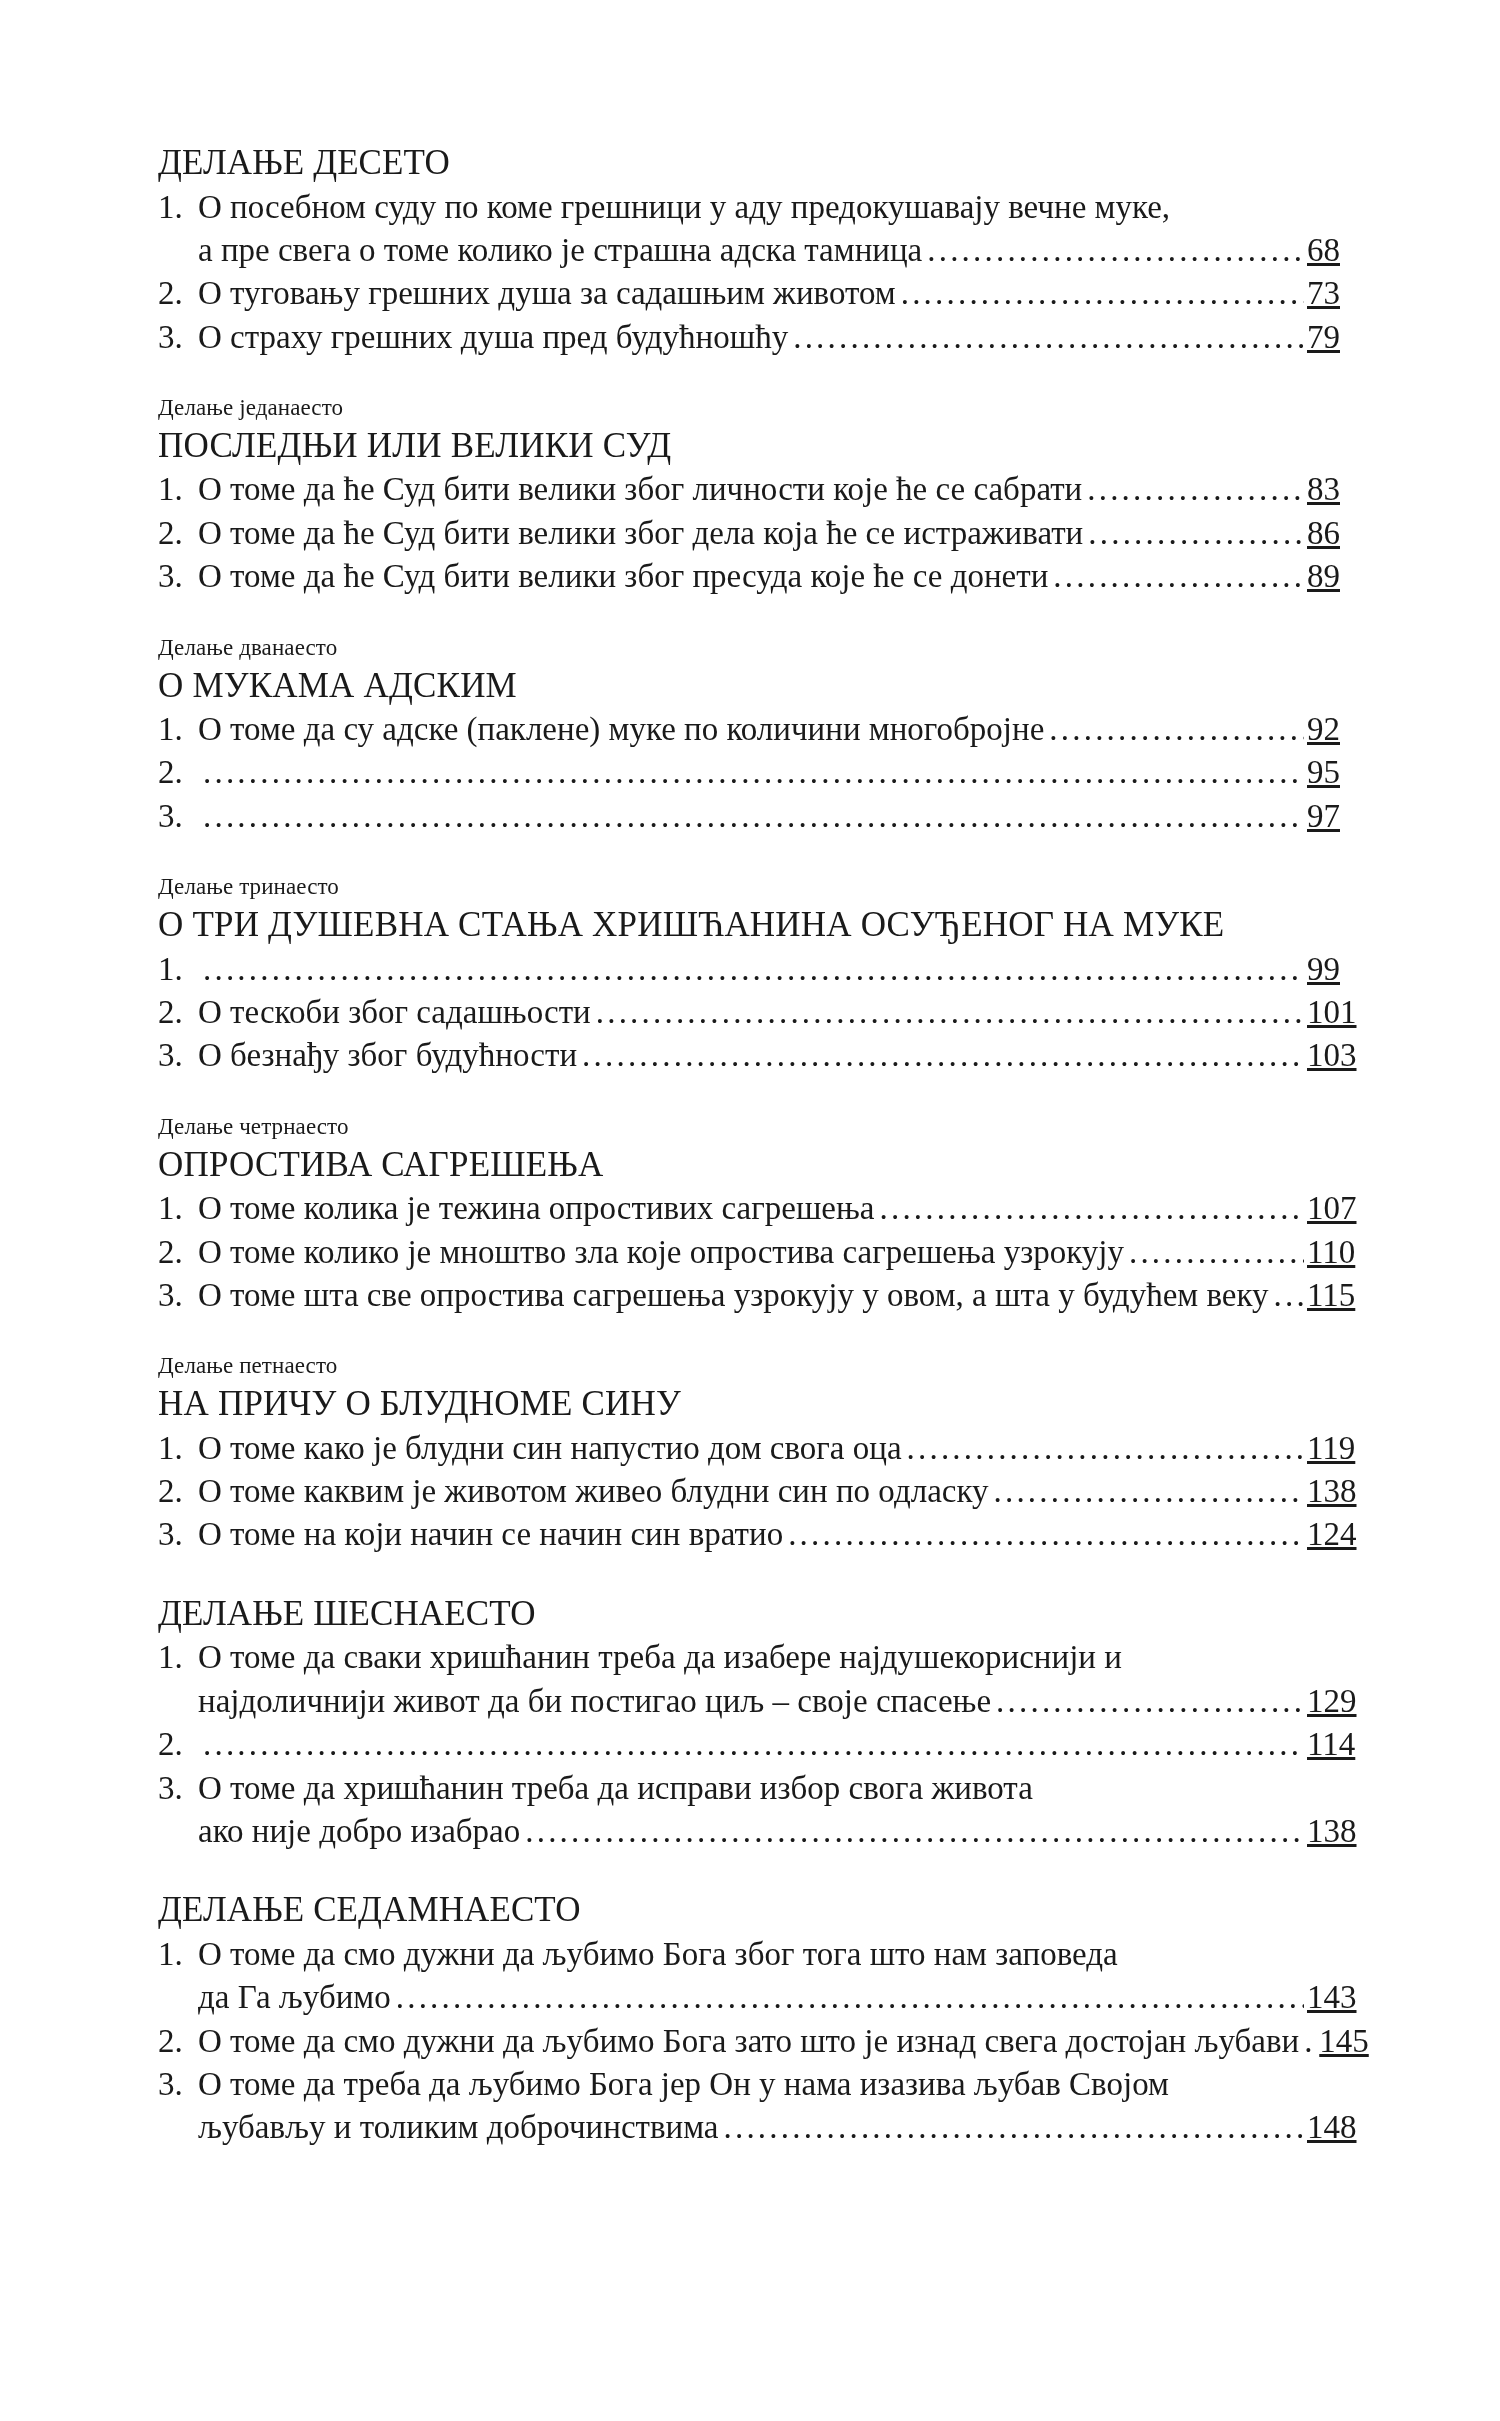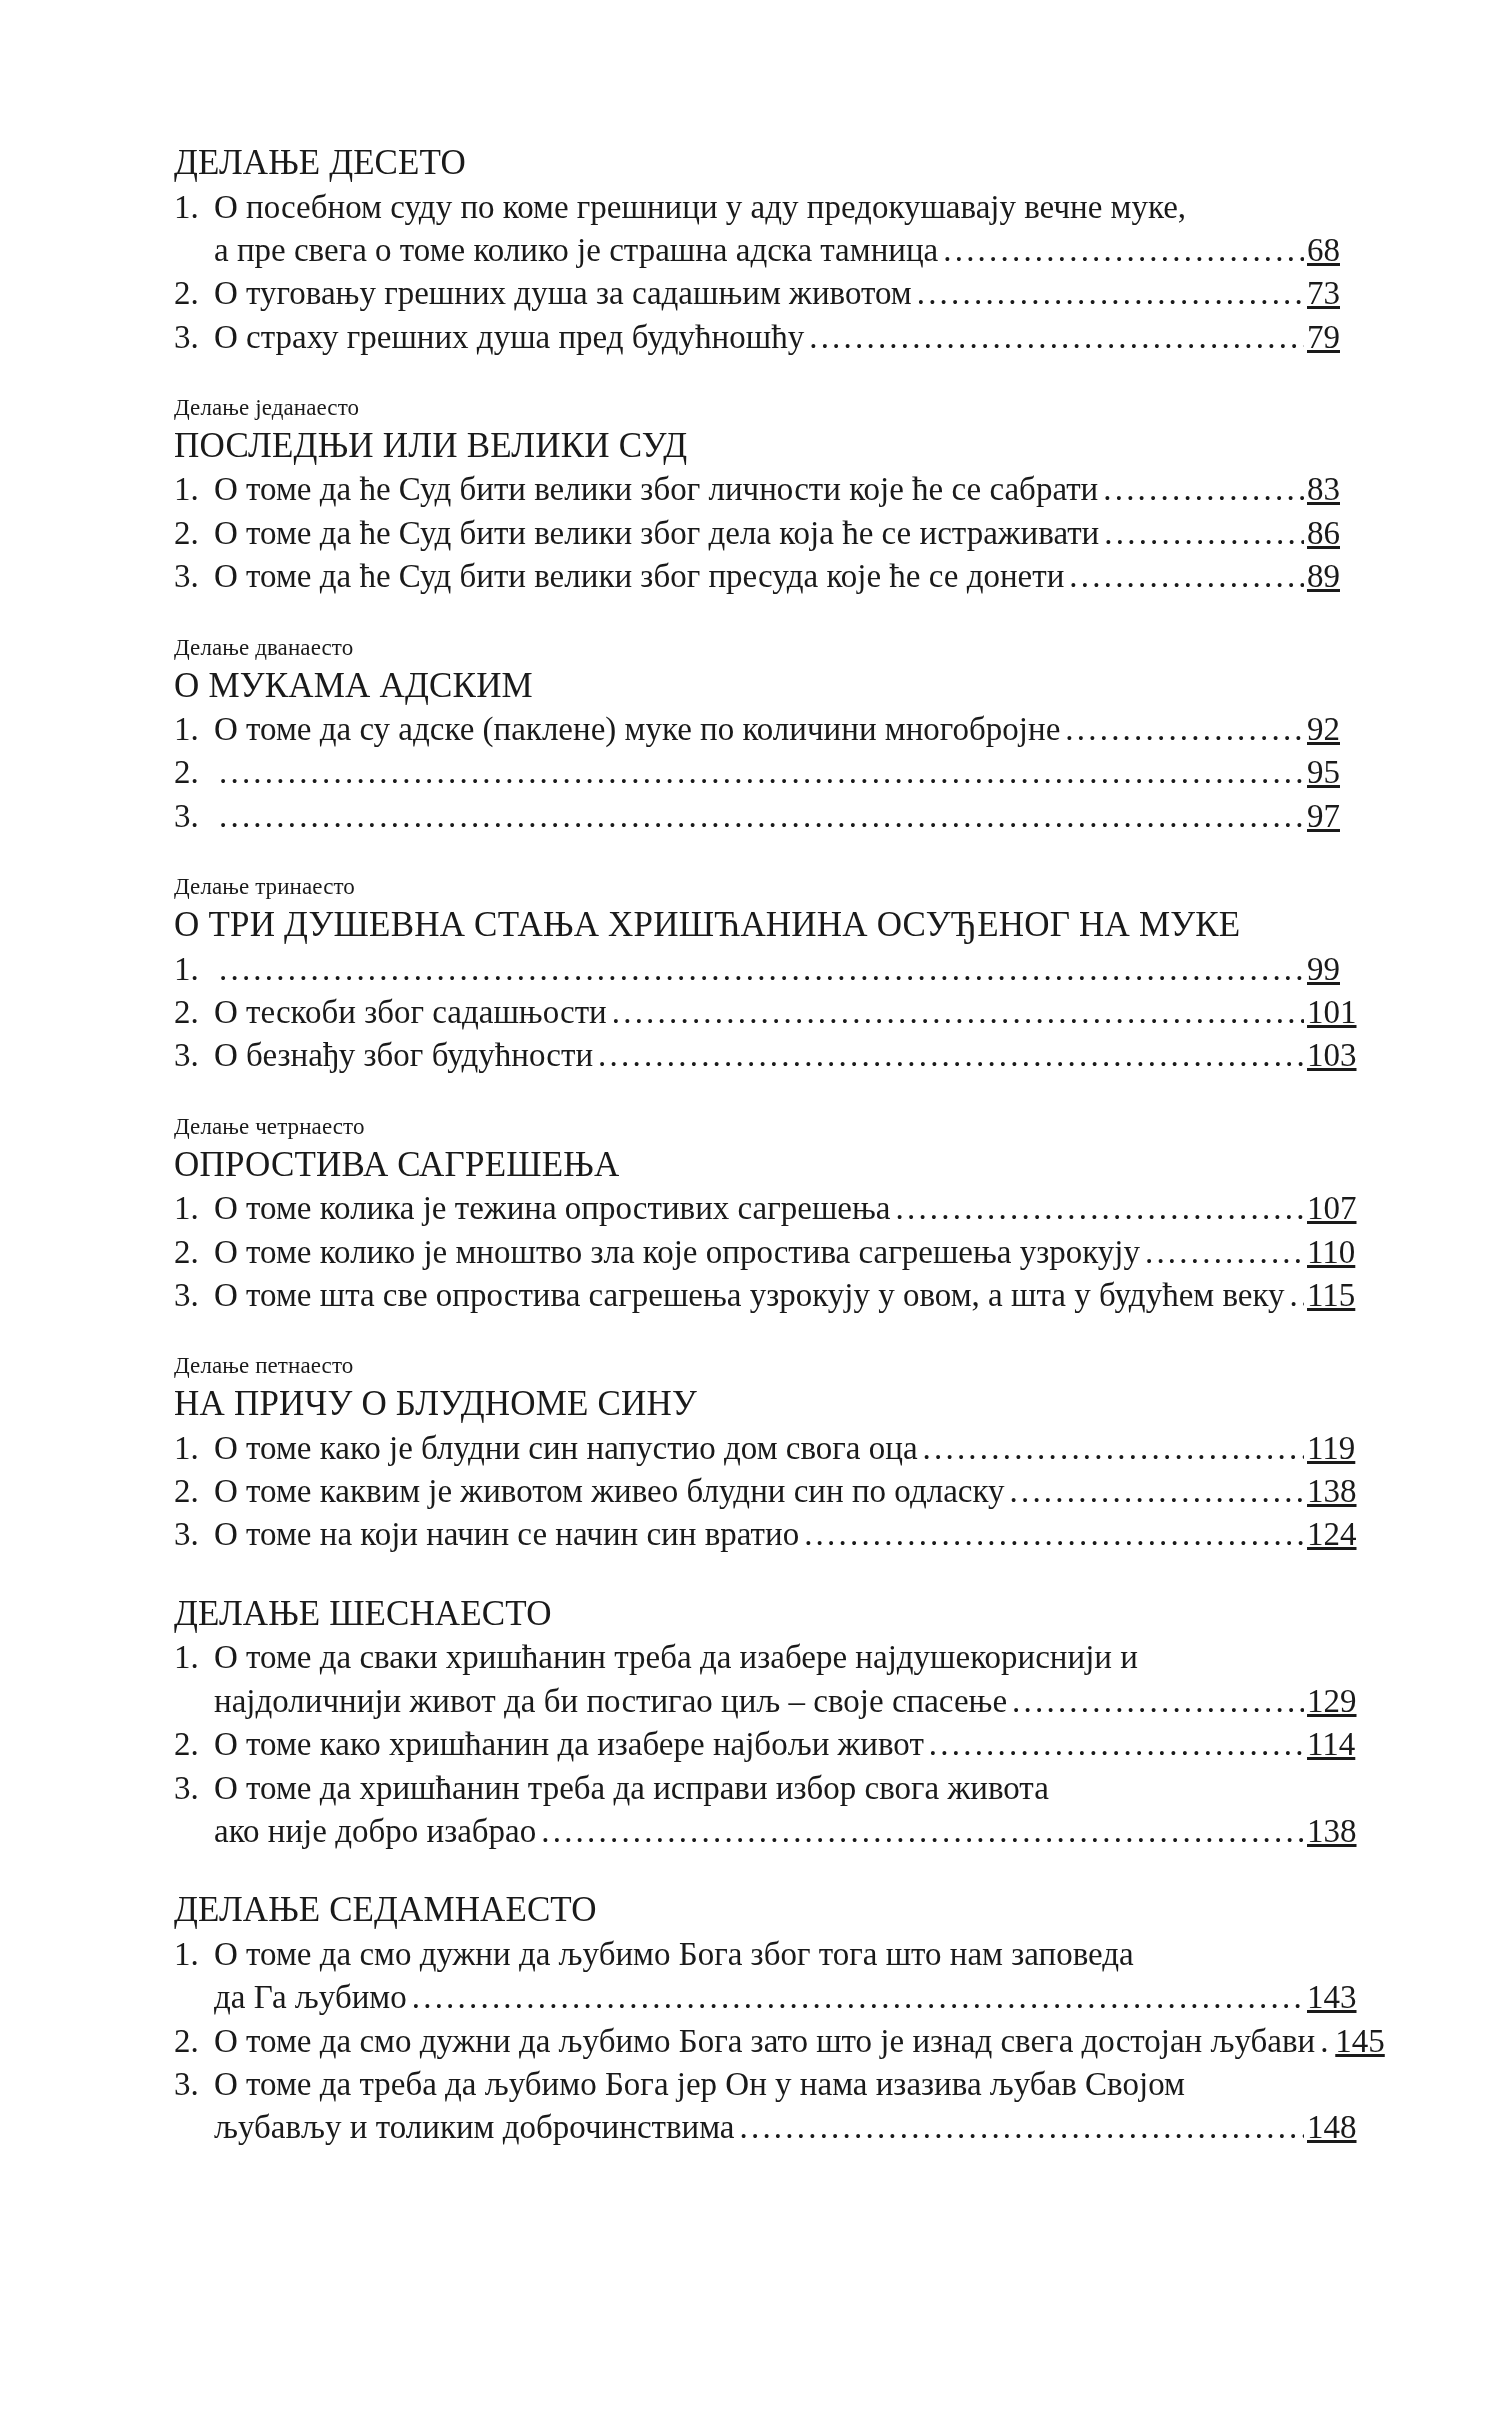--- a/index.html
+++ b/index.html
@@ -19,21 +19,20 @@
     height: 2421px;
     position: relative;
     box-sizing: border-box;
     padding: 140px 140px 0 158px;
   }
   .toc {
     width: 1205px;
   }
   .section {
     margin-bottom: 34px;
-    margin-left: 16px;
   }
   .section:last-child {
     margin-bottom: 0;
   }
   .sec-label {
     font-size: 23px;
     line-height: 1.30;
     letter-spacing: 0.1px;
     white-space: nowrap;
   }
@@ -292,21 +291,20 @@
             <div class="entry-line">
               <span class="num"></span>
               <span class="txt">најдоличнији живот да би постигао циљ – своје спасење</span>
               <span class="leader"></span>
               <span class="pg">129</span>
             </div>
           </li>
           <li class="entry">
             <div class="entry-line">
               <span class="num">2.</span>
-              <span class="txt">О томе како хришћанин да изабере најбољи живот</span>
               <span class="leader"></span>
               <span class="pg">114</span>
             </div>
           </li>
           <li class="entry">
             <div class="entry-line">
               <span class="num">3.</span>
               <span class="txt">О томе да хришћанин треба да исправи избор свога живота</span>
               <span style="flex: 1 1 auto;"></span>
             </div>

